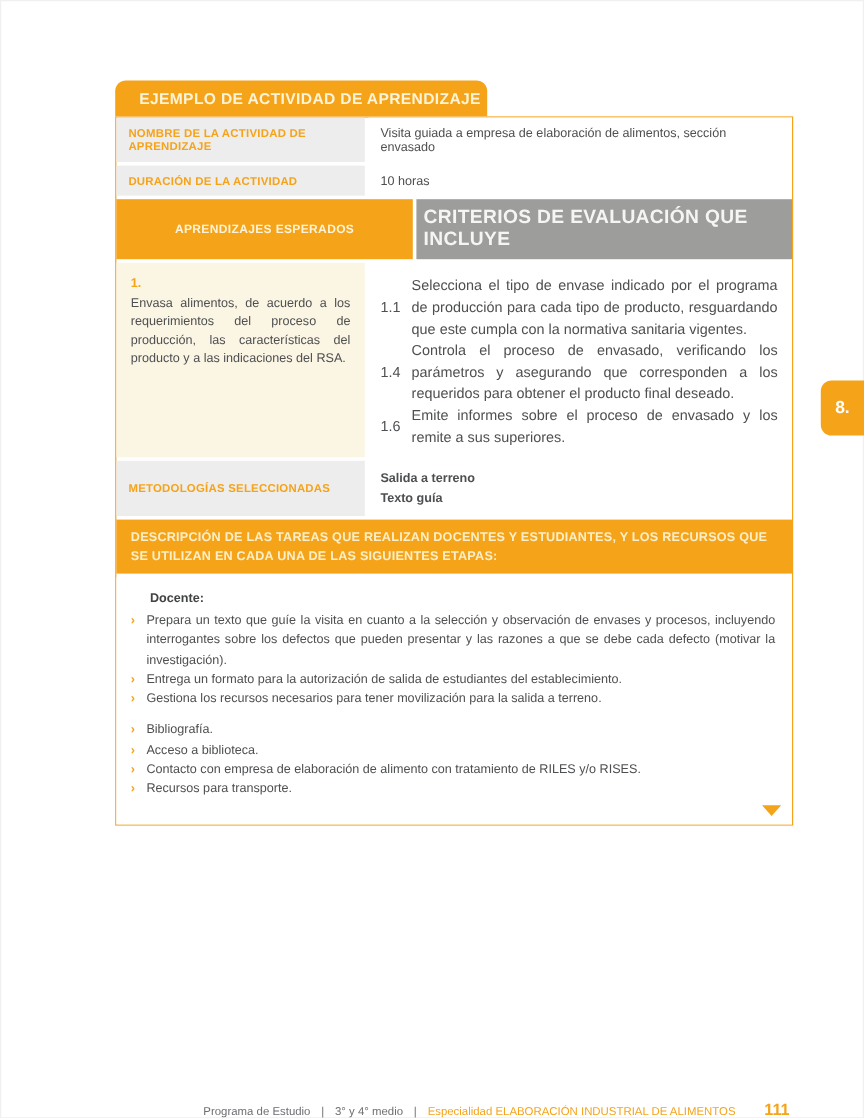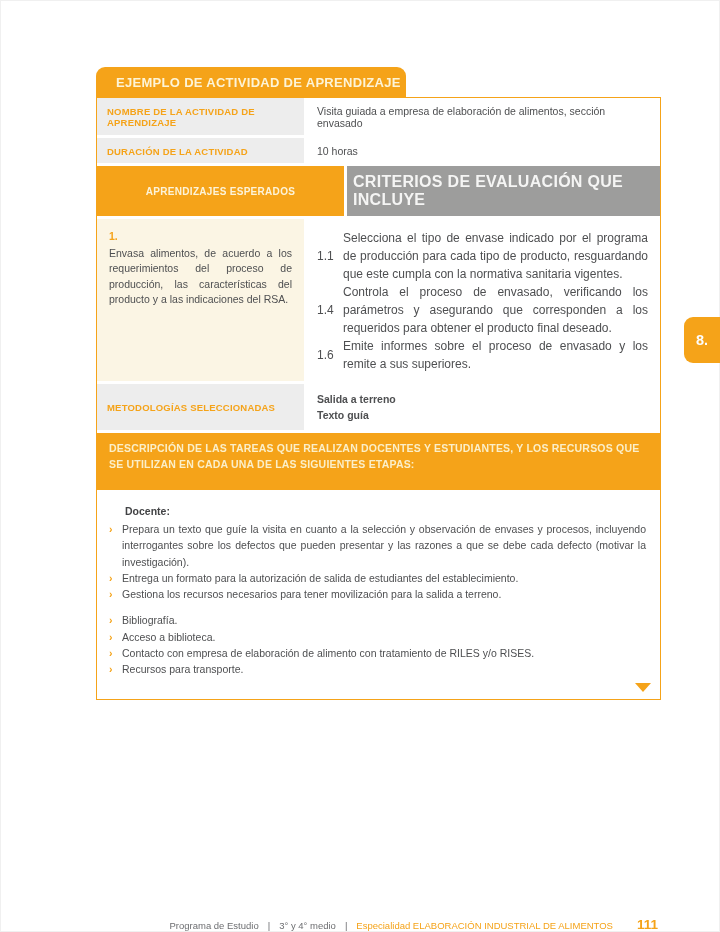--- a/index.html
+++ b/index.html
@@ -59,21 +59,21 @@
   .crit-item { display:flex; font-size:12px; color:#4E4F51; line-height:1.5;align-items:center; }
   .crit-num { width:26px; flex:none; }
   .crit-text { flex:1; text-align:justify; }
 
   .met-values { line-height:1.55;font-weight:bold; }
 
   
   .banner {
     background:#F5A319; color:#FBEFC9; font-weight:bold;
     font-size:10.5px; letter-spacing:.2px; line-height:1.55;
-    padding:7px 12px 18px;
+    padding:7px 12px 6px;
   }
 
   
   .prep-label {
     width:105px; background:#FBF5E4; color:#F5A319;
     font-size:9.5px; font-weight:bold; letter-spacing:.2px; line-height:1.5;
     padding:9px 8px; display:block;
   }
   .prep-content {
     flex:1; background:#fff; padding:9px 14px 22px 12px; position:relative;

